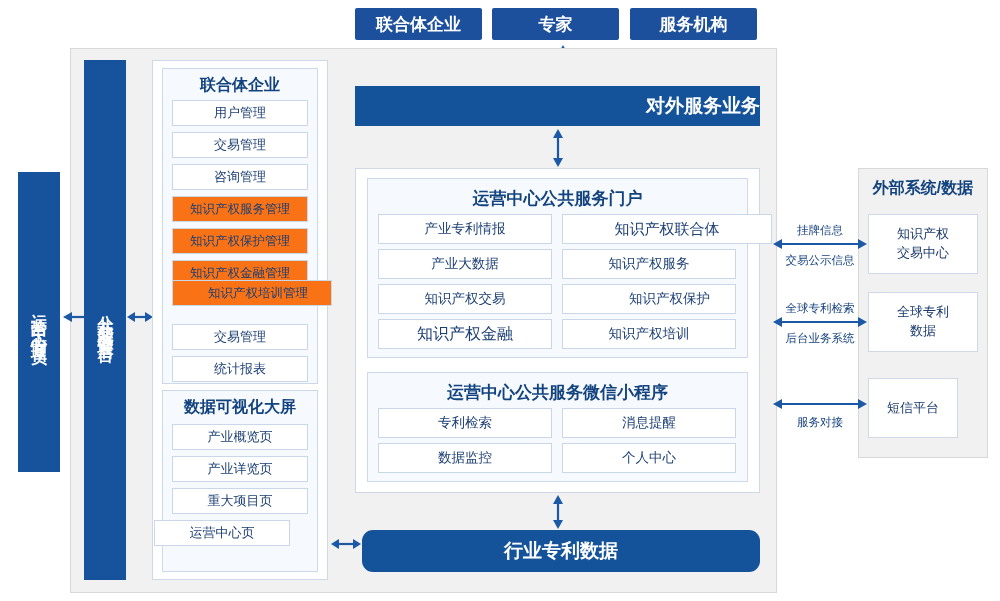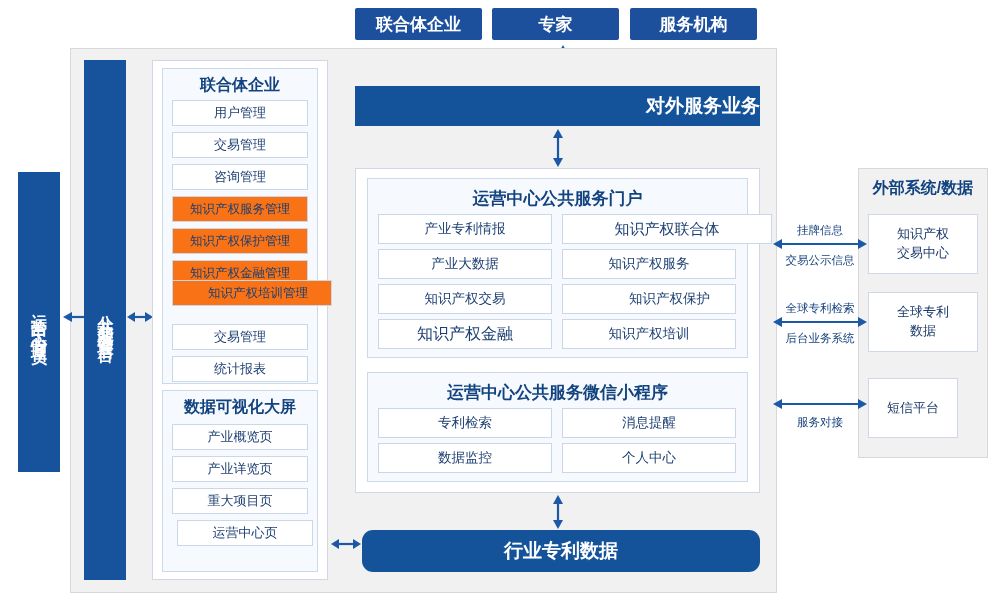--- a/index.html
+++ b/index.html
@@ -132,21 +132,21 @@
 </div>
 <div class="abs cell center" style="left:172px;top:424px;width:136px;height:26px;">
     <span>产业概览页</span>
   </div>
 <div class="abs cell center" style="left:172px;top:456px;width:136px;height:26px;">
     <span>产业详览页</span>
   </div>
 <div class="abs cell center" style="left:172px;top:488px;width:136px;height:26px;">
     <span>重大项目页</span>
   </div>
-<div class="abs cell center" style="left:177px;top:520px;width:136px;height:26px;">
+<div class="abs cell center" style="left:154px;top:520px;width:136px;height:26px;">
     <span>运营中心页</span>
   </div>
 
 <div class="abs" style="left:330px;top:532px;width:32px;height:24px;">
   <svg width="32" height="24" viewBox="0 0 32 24">
     <line class="ar" x1="7" y1="12" x2="25" y2="12"></line>
     <polygon class="arh" points="1,12 9,7 9,17"></polygon>
     <polygon class="arh" points="31,12 23,7 23,17"></polygon>
   </svg>
 </div>

